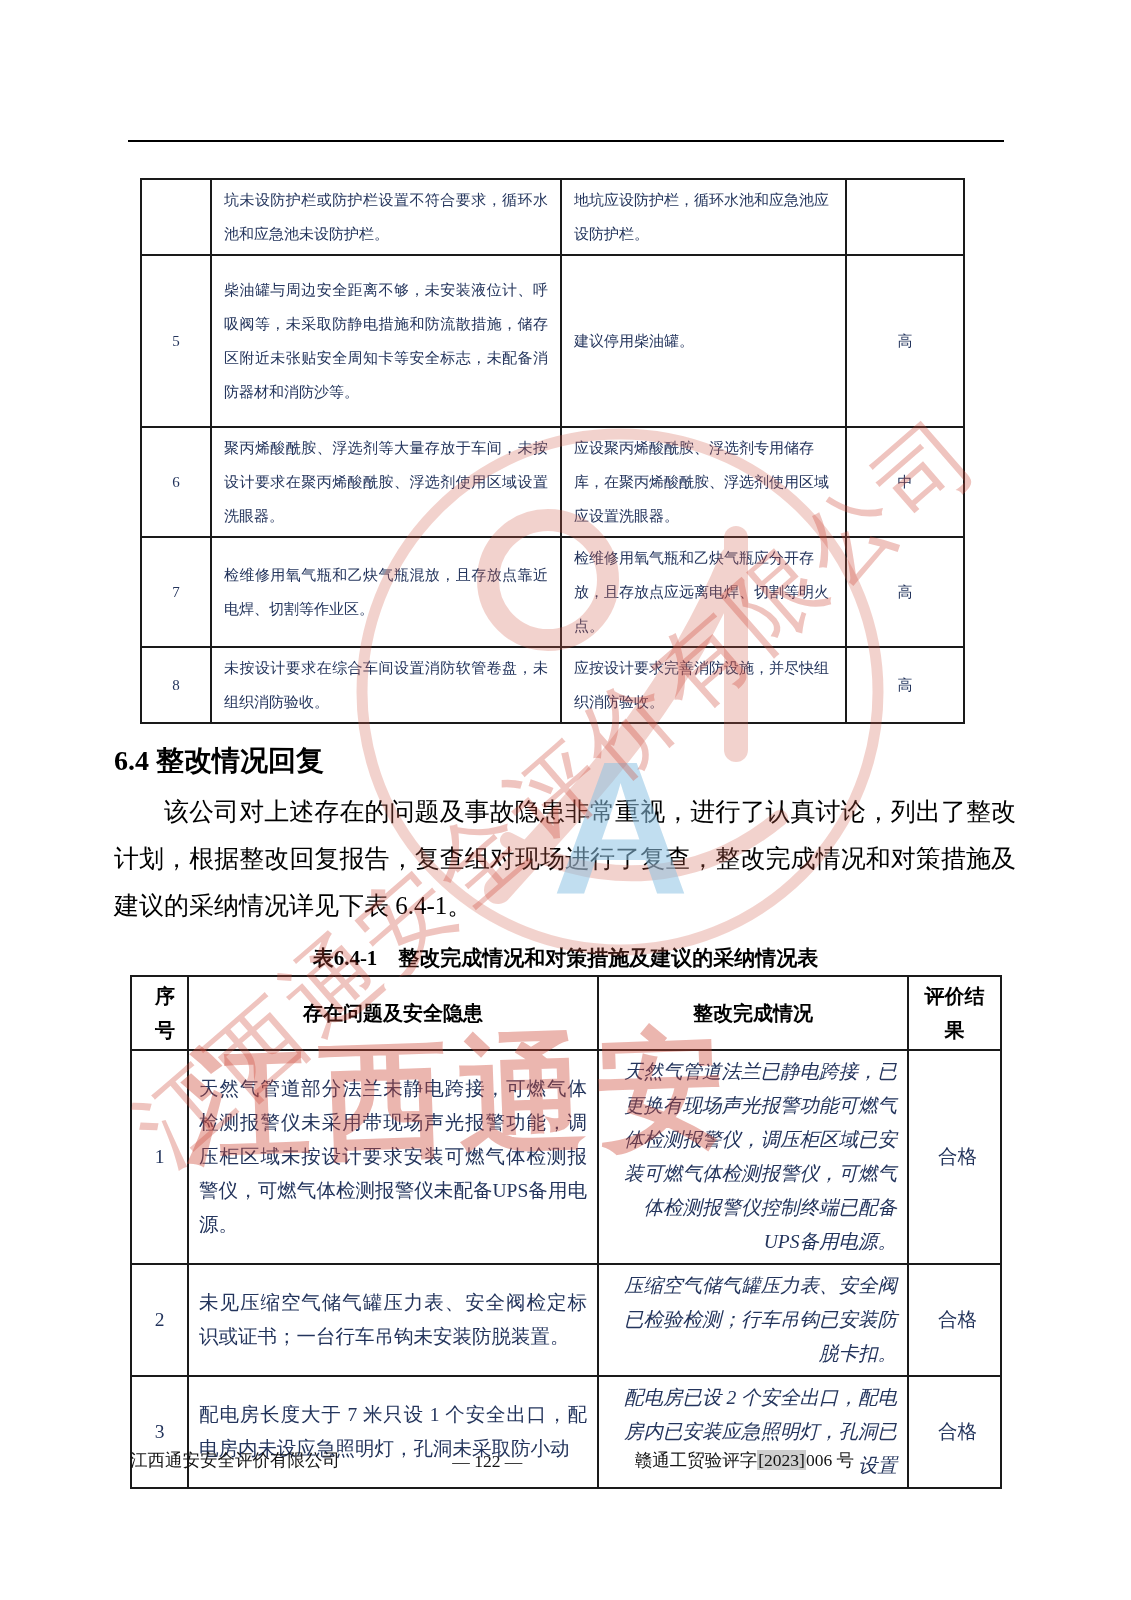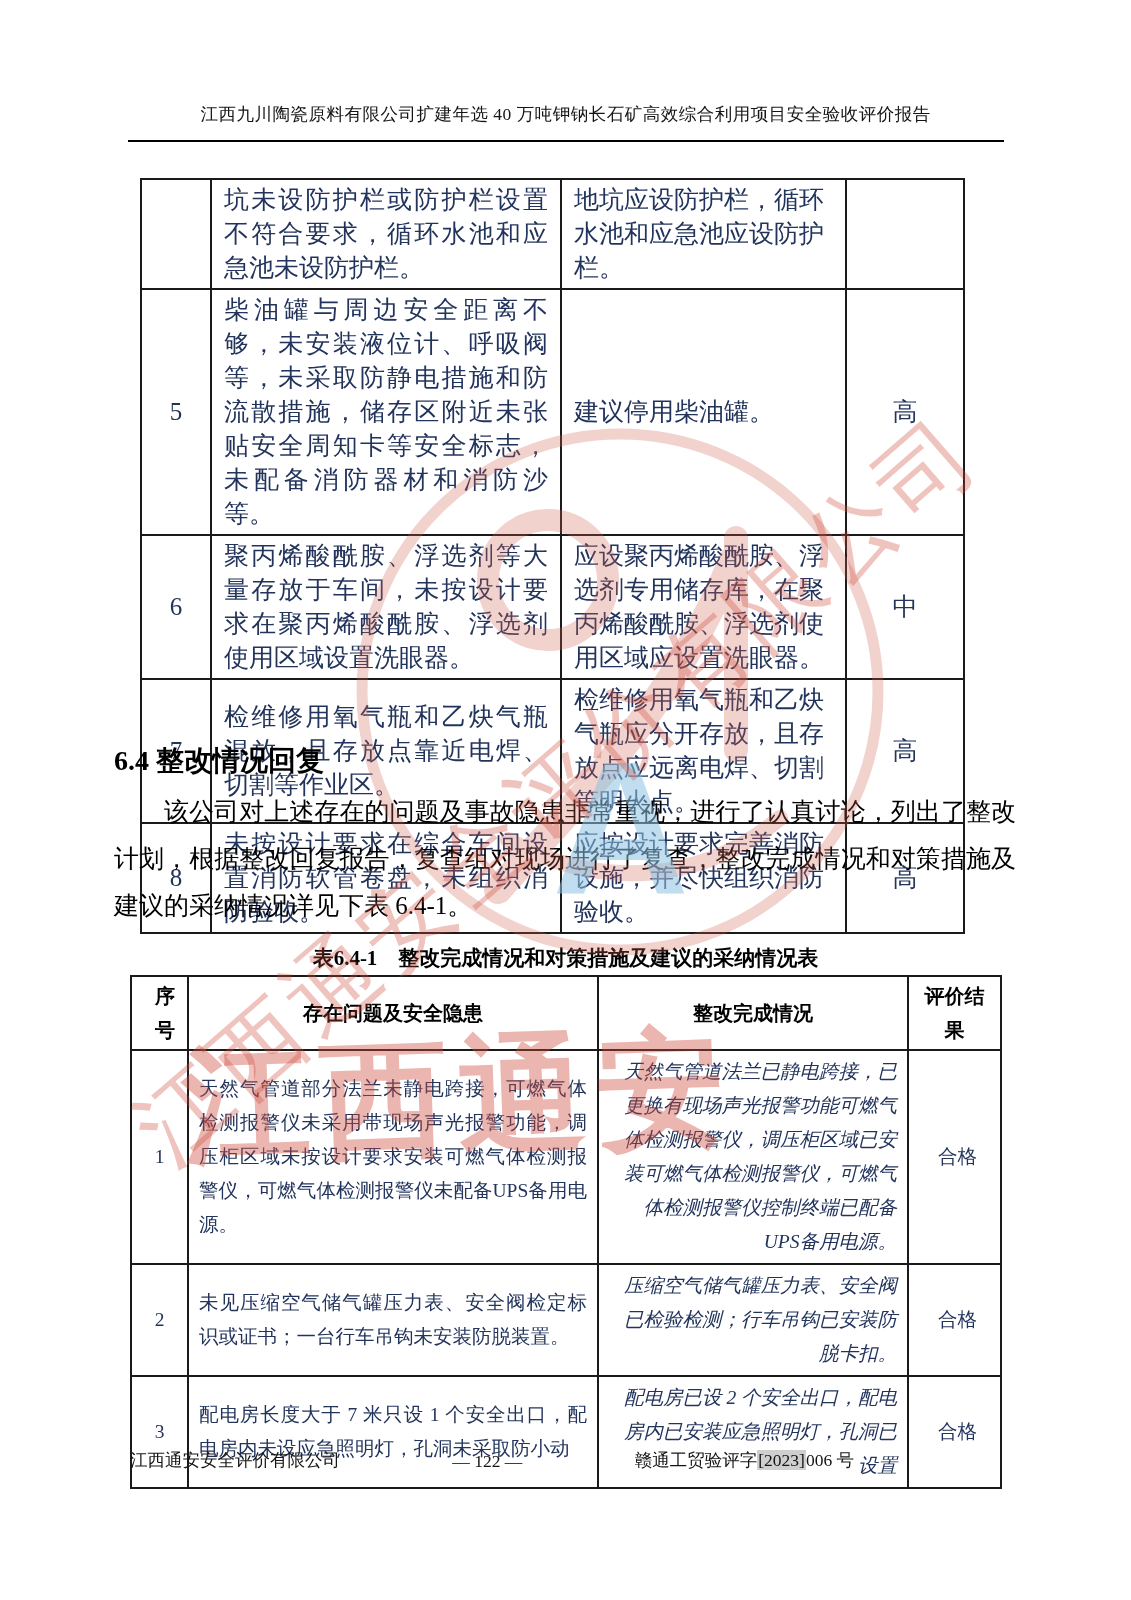--- a/index.html
+++ b/index.html
@@ -18,21 +18,21 @@
     border-top:2.5px solid #000;
   }
 
   
   table { border-collapse:collapse; table-layout:fixed; }
   td, th { border:2px solid #1a1a1a; overflow:hidden; }
 
   
   .t1 {
     position:absolute; top:178px; left:140px; width:823px;
-    font-size:25px; line-height:34px; color:#23345c;padding-left:46px;
+    font-size:15px; line-height:34px; color:#23345c;padding-left:46px;
   }
   .t1 td { padding:3px 12px; vertical-align:middle; }
   .t1 .no   { text-align:center; }
   .t1 .prob { text-align:justify; }
   .t1 .sugg { text-align:left; }
   .t1 .lvl  { text-align:center; }
 
   
   .sec-heading {
     position:absolute; top:742px; left:114px;
@@ -89,21 +89,20 @@
     position:absolute; left:552px; top:732px;
     font-size:190px; font-weight:bold; font-family:"Liberation Sans", sans-serif;
     color:#8fc4e4; opacity:0.55; line-height:1;
   }
 </style>
 </head>
 <body>
 
 <div class="page">
 
-  <div class="doc-header">江西九川陶瓷原料有限公司扩建年选 40 万吨钾钠长石矿高效综合利用项目安全验收评价报告</div>
   <div class="header-rule"></div>
 
   <table class="t1">
     <colgroup>
       <col style="width:70px">
         <col style="width:350px">
         <col style="width:285px">
         <col style="width:118px">
     </colgroup>
     <tbody>

